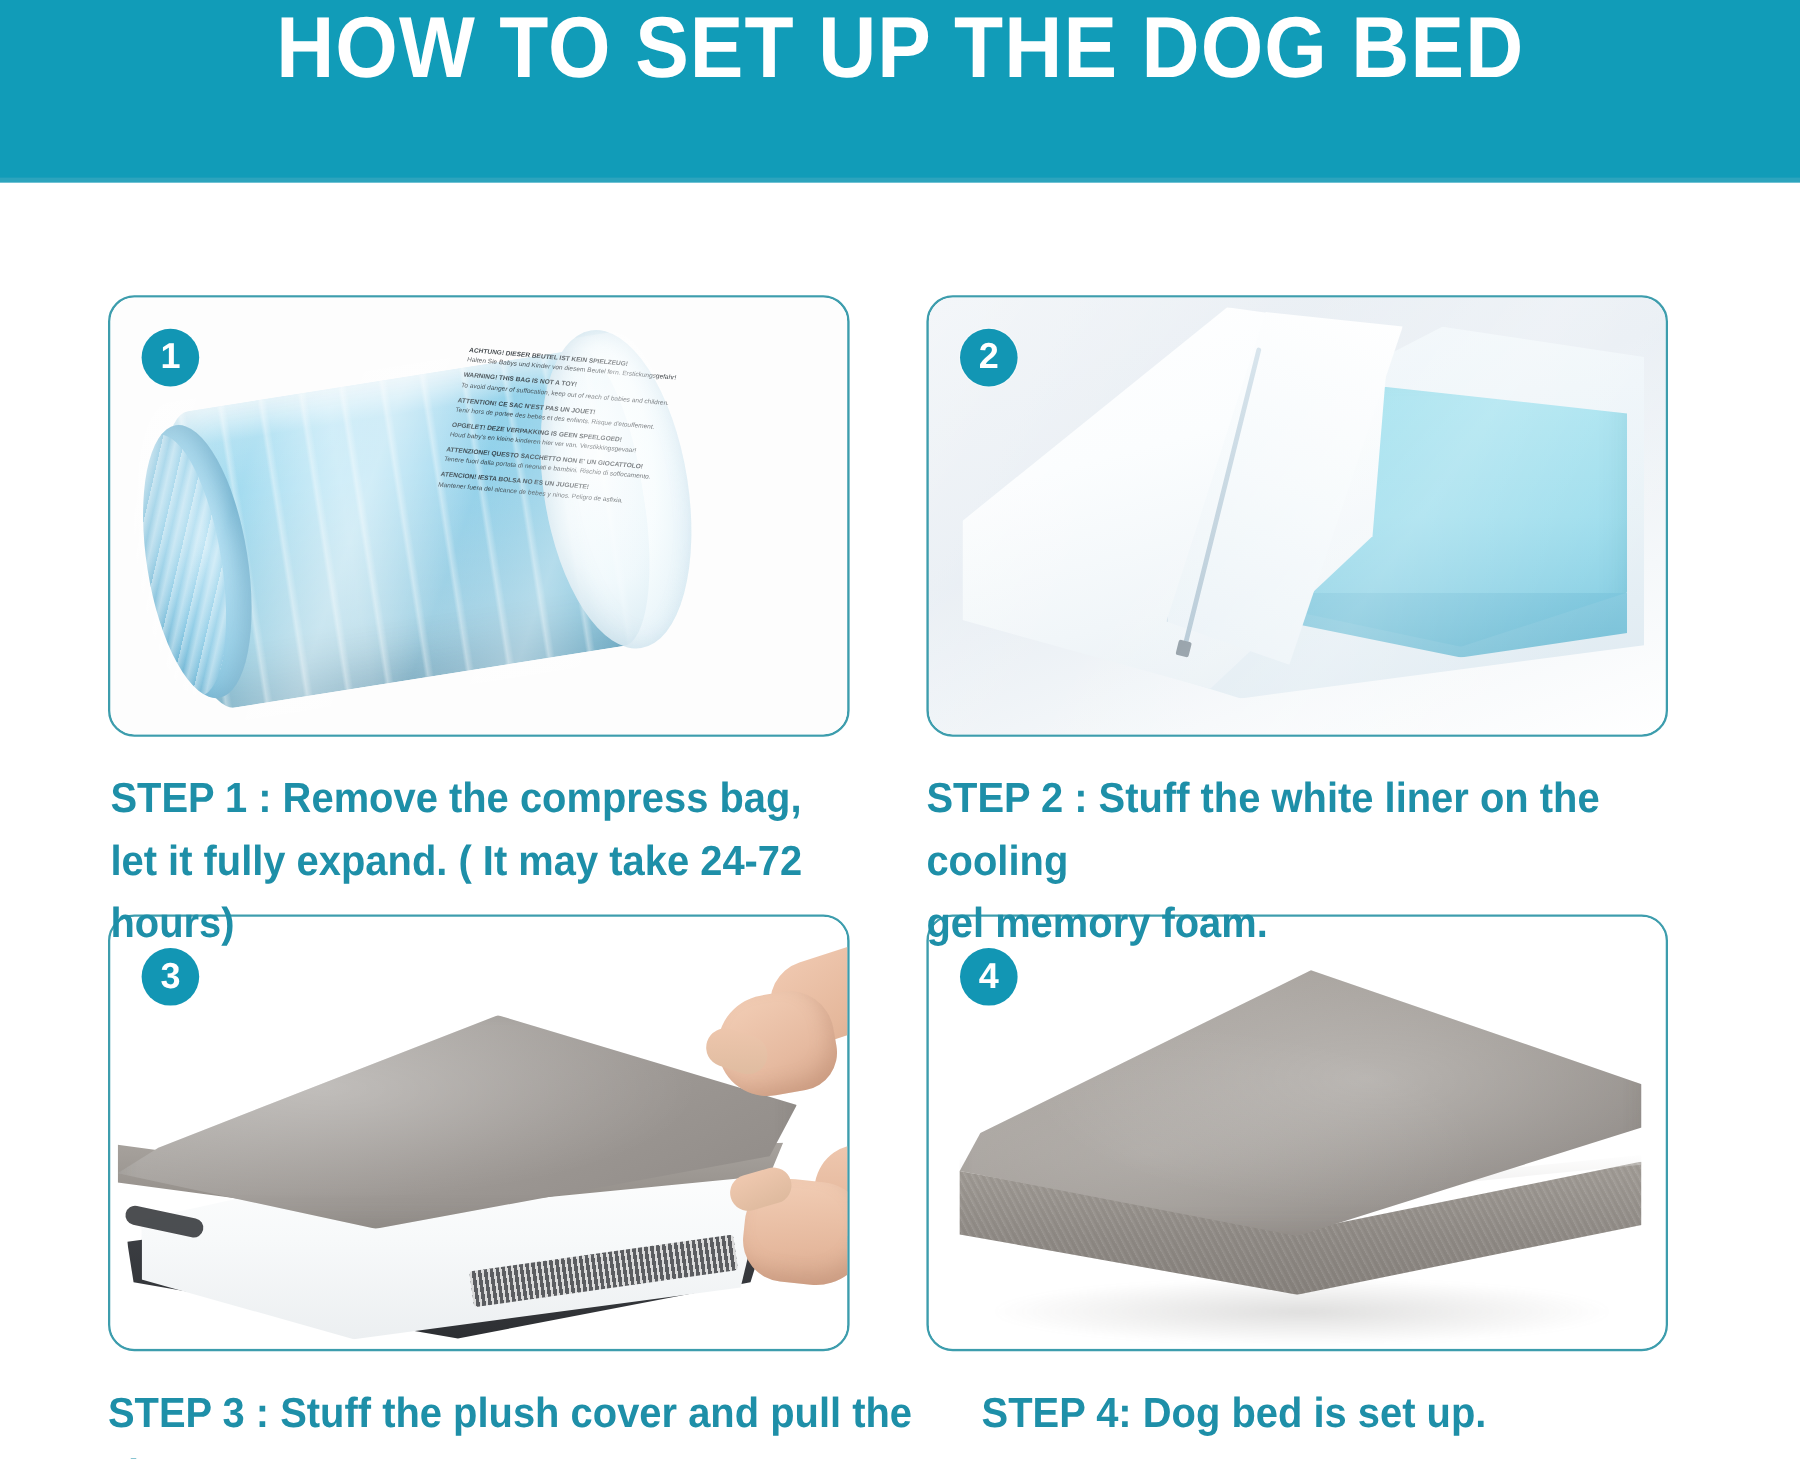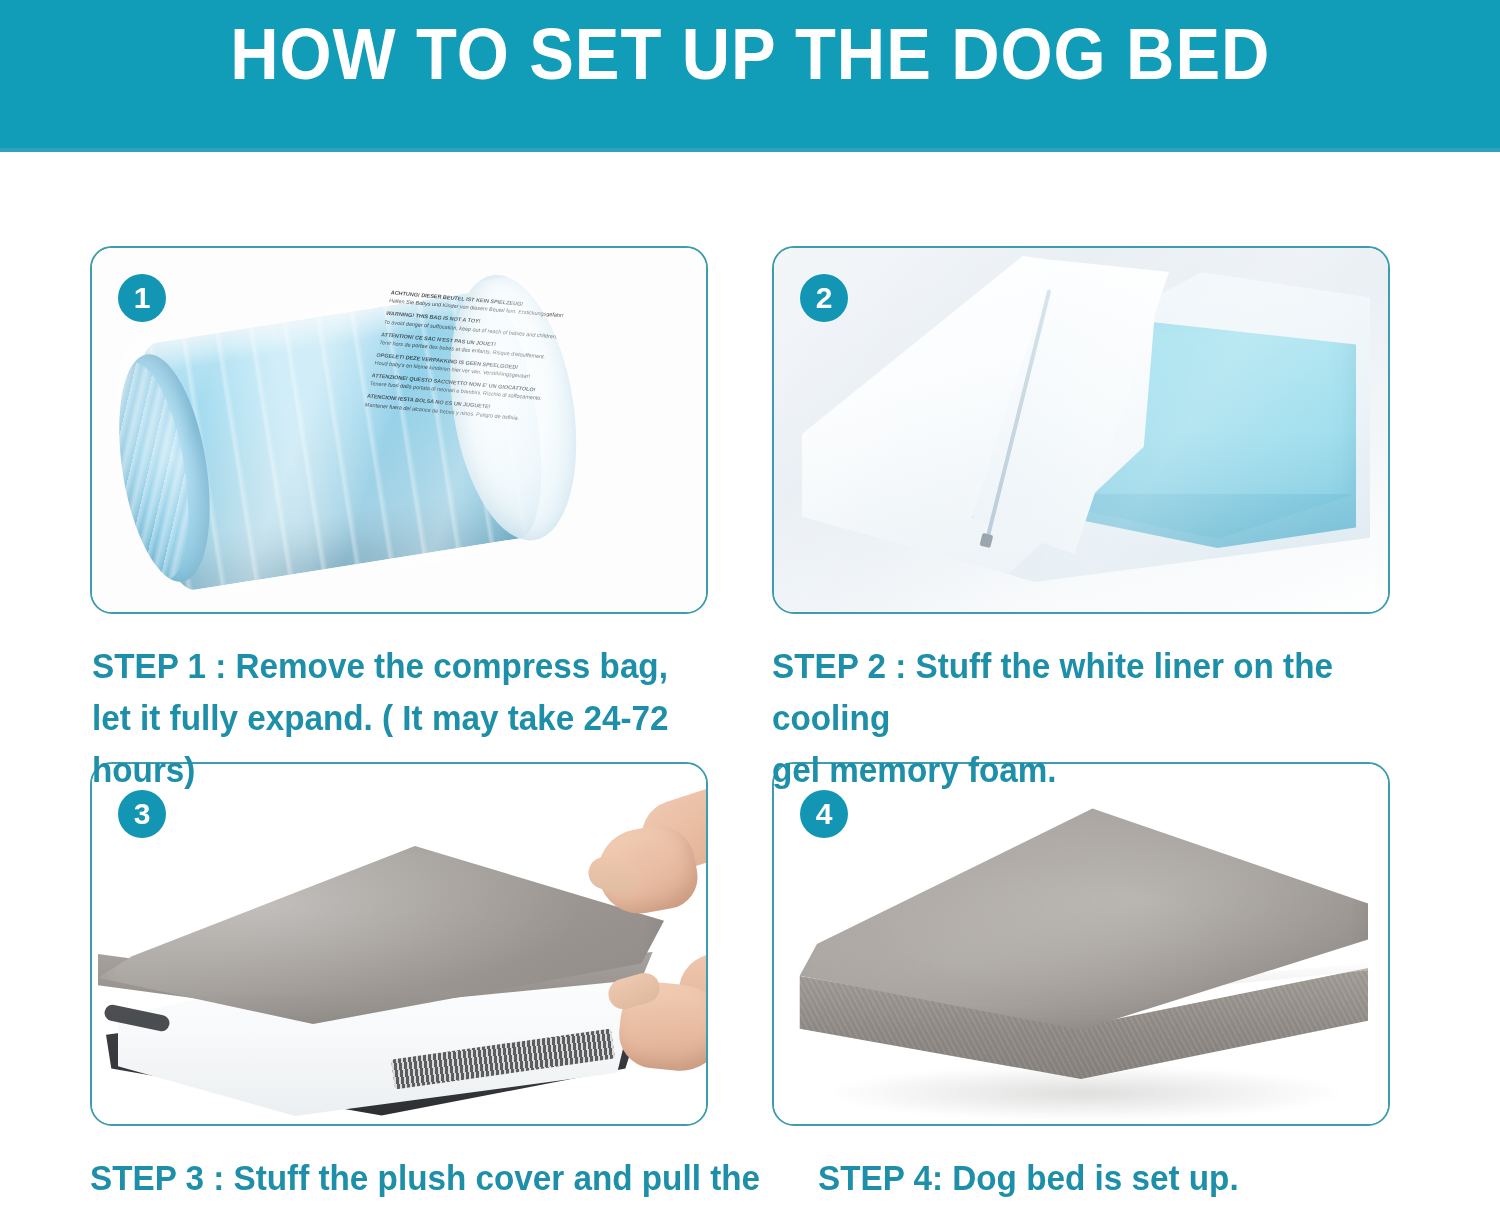--- a/index.html
+++ b/index.html
@@ -16,21 +16,20 @@
   }
 
   
   .header-banner {
     position: absolute;
     left: 0; top: 0;
     width: 1500px;
     height: 152px;
     background: #119CB8;
     display: flex;
-    align-items: center;
     justify-content: center;
   }
   .header-banner .band-edge {
     position: absolute;
     left: 0; bottom: 0;
     width: 100%;
     height: 4px;
     background: #2CA4BD;
   }
   .header-title {

